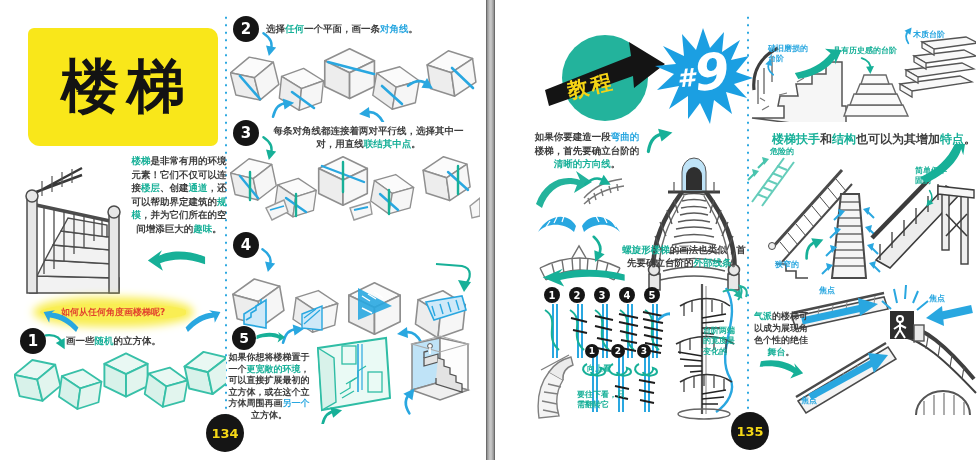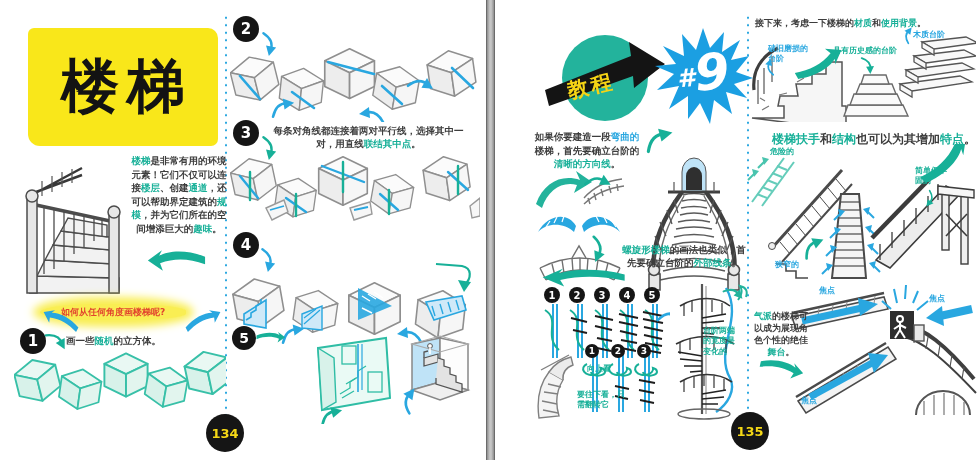--- a/index.html
+++ b/index.html
@@ -142,20 +142,21 @@
       <use href="#cubeT" transform="translate(130,16) scale(.74) rotate(10 30 30)"></use>
       <use href="#cubeT" transform="translate(170,0) scale(.8) rotate(-12 30 30)"></use>
     </svg>
 
     <div class="abs pagebadge" style="left:206px;top:414px;width:38px;height:38px;">134</div>
 
     <div class="abs stepnum" style="left:233px;top:16px;width:26px;height:26px;font-size:15px;">2</div>
     <svg class="abs blue-c" style="left:256px;top:34px;transform:rotate(95deg);" width="26" height="20" viewBox="0 0 28 18">
         <use href="#curl"></use>
       </svg>
+    <div class="abs txt rich" style="left:266px;top:23px;width:210px;font-size:9.5px;"><span>选择</span><span class="c-teal">任何</span><span>一个平面，画一条</span><span class="c-blue">对角线</span><span>。</span></div>
     <svg class="abs" style="left:230px;top:44px;" width="250" height="78" viewBox="0 0 250 78">
       <use href="#cubeG" transform="translate(0,10) scale(.82) rotate(-14 30 30)"></use>
       <use href="#cubeG" transform="translate(48,22) scale(.78) rotate(6 30 30)"></use>
       <use href="#cubeG" transform="translate(92,2) scale(.92)"></use>
       <use href="#cubeG" transform="translate(142,20) scale(.8) rotate(10 30 30)"></use>
       <use href="#cubeG" transform="translate(196,4) scale(.85) rotate(-8 30 30)"></use>
       <g stroke="#29a7e0" stroke-width="2.6" stroke-linecap="round">
         <line x1="10" y1="32" x2="30" y2="55"></line>
         <line x1="62" y1="48" x2="84" y2="64"></line>
         <line x1="98" y1="18" x2="144" y2="30"></line>
@@ -221,20 +222,21 @@
       <path d="M206,2 L232,4 C242,6 242,16 234,24" stroke="#17b098" stroke-width="2.2" fill="none"></path>
       <polygon points="228,18 234,30 241,20" fill="#17b098"></polygon>
       <use href="#curl" transform="translate(46,66) rotate(-15)" style="color:#29a7e0"></use>
       <use href="#curl" transform="translate(166,64) scale(-1,1) translate(-28,0)" style="color:#29a7e0"></use>
     </svg>
 
     <div class="abs stepnum" style="left:232px;top:326px;width:24px;height:24px;font-size:14px;">5</div>
     <svg class="abs teal-c" style="left:256px;top:330px;transform:scaleX(-1);" width="30" height="15" viewBox="0 0 64 25">
         <use href="#fatarrow"></use>
       </svg>
+    <div class="abs txt rich" style="left:228px;top:352px;width:82px;font-size:9px;line-height:11.5px;text-align:center;"><span>如果你想将楼梯置于一个</span><span class="c-teal">更宽敞的环境</span><span>，可以直接扩展最初的立方体，或在这个立方体周围再画</span><span class="c-blue">另一个</span><span>立方体。</span></div>
     <svg class="abs" style="left:312px;top:332px;" width="168" height="92" viewBox="0 0 168 92">
 
       <polygon points="6,16 74,6 78,66 10,78" fill="#eafaf5" stroke="#2fbda5" stroke-width="2"></polygon>
       <polygon points="6,16 22,26 24,70 10,78" fill="#d8f2ea" stroke="#2fbda5" stroke-width="1.4"></polygon>
       <g stroke="#2fbda5" stroke-width="1.3" fill="none">
         <rect x="30" y="14" width="14" height="18"></rect>
         <rect x="56" y="40" width="14" height="20"></rect>
         <path d="M28,62 l10,-6 0,-6 8,-5 0,-6 8,-5"></path>
         <path d="M30,66 l12,-7 M34,52 l10,-6"></path>
       </g>
@@ -453,21 +455,20 @@
       </g>
       <ellipse cx="48" cy="136" rx="26" ry="5" fill="none" stroke="#666" stroke-width="1.4"></ellipse>
       <path d="M82,22 q6,-8 2,-14 q9,2 6,11" stroke="#23b39c" stroke-width="2" fill="none"></path>
       <use href="#curl" transform="translate(74,2) rotate(40) scale(.8)" style="color:#23b39c"></use>
     </svg>
 
     <div class="slabel lteal" style="left:210px;top:326px;width:38px;font-size:8px;">台阶两端的宽度是变化的</div>
 
     <div class="abs pagebadge" style="left:238px;top:412px;width:38px;height:38px;">135</div>
 
-    <div class="abs txt rich" style="left:262px;top:17px;width:200px;font-size:9px;white-space:nowrap;"><span>接下来，考虑一下楼梯的</span><span class="c-teal">材质</span><span>和</span><span class="c-teal">使用背景</span><span>。</span></div>
 
     <svg class="abs" style="left:255px;top:28px;" width="228" height="94" viewBox="0 0 228 94">
 
       <path d="M4,90 h32 v-12 h-6 l2,-10 h18 l-2,-12 h16 v-10 h14 v-12 h16 v44 h4 v24 Z" fill="#f6f6f6" stroke="#555" stroke-width="1.5"></path>
       <path d="M14,82 l7,-4 M31,67 l8,-2 M49,54 l7,-4 M66,40 l7,-3 M12,70 l5,3" stroke="#777" stroke-width="1.1" fill="none"></path>
       <path d="M6,62 C4,42 14,28 30,20" stroke="#3e3e3e" stroke-width="3.2" fill="none"></path>
       <g stroke="#555" stroke-width="1.2">
         <line x1="10" y1="52" x2="10" y2="76"></line>
           <line x1="16" y1="40" x2="16" y2="66"></line>
         <line x1="24" y1="28" x2="24" y2="54"></line>

